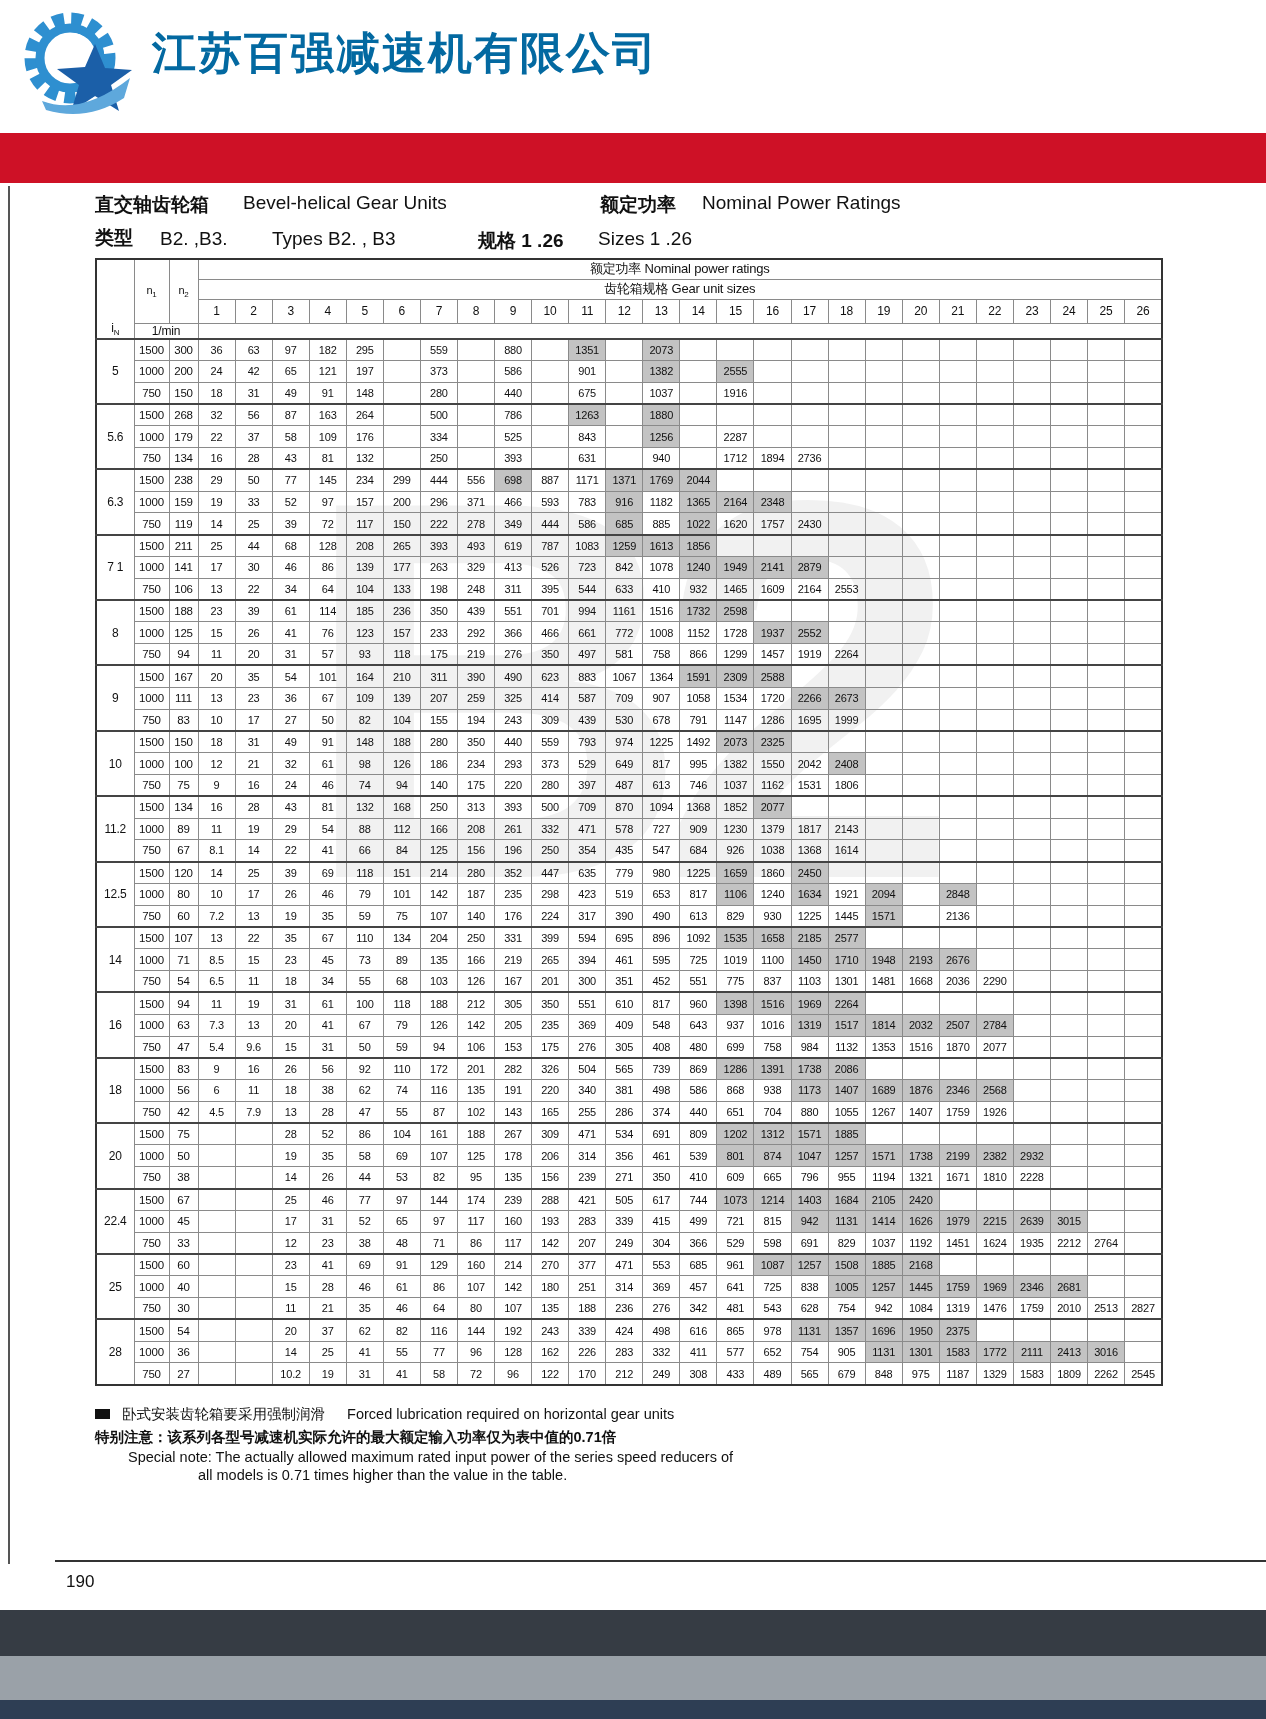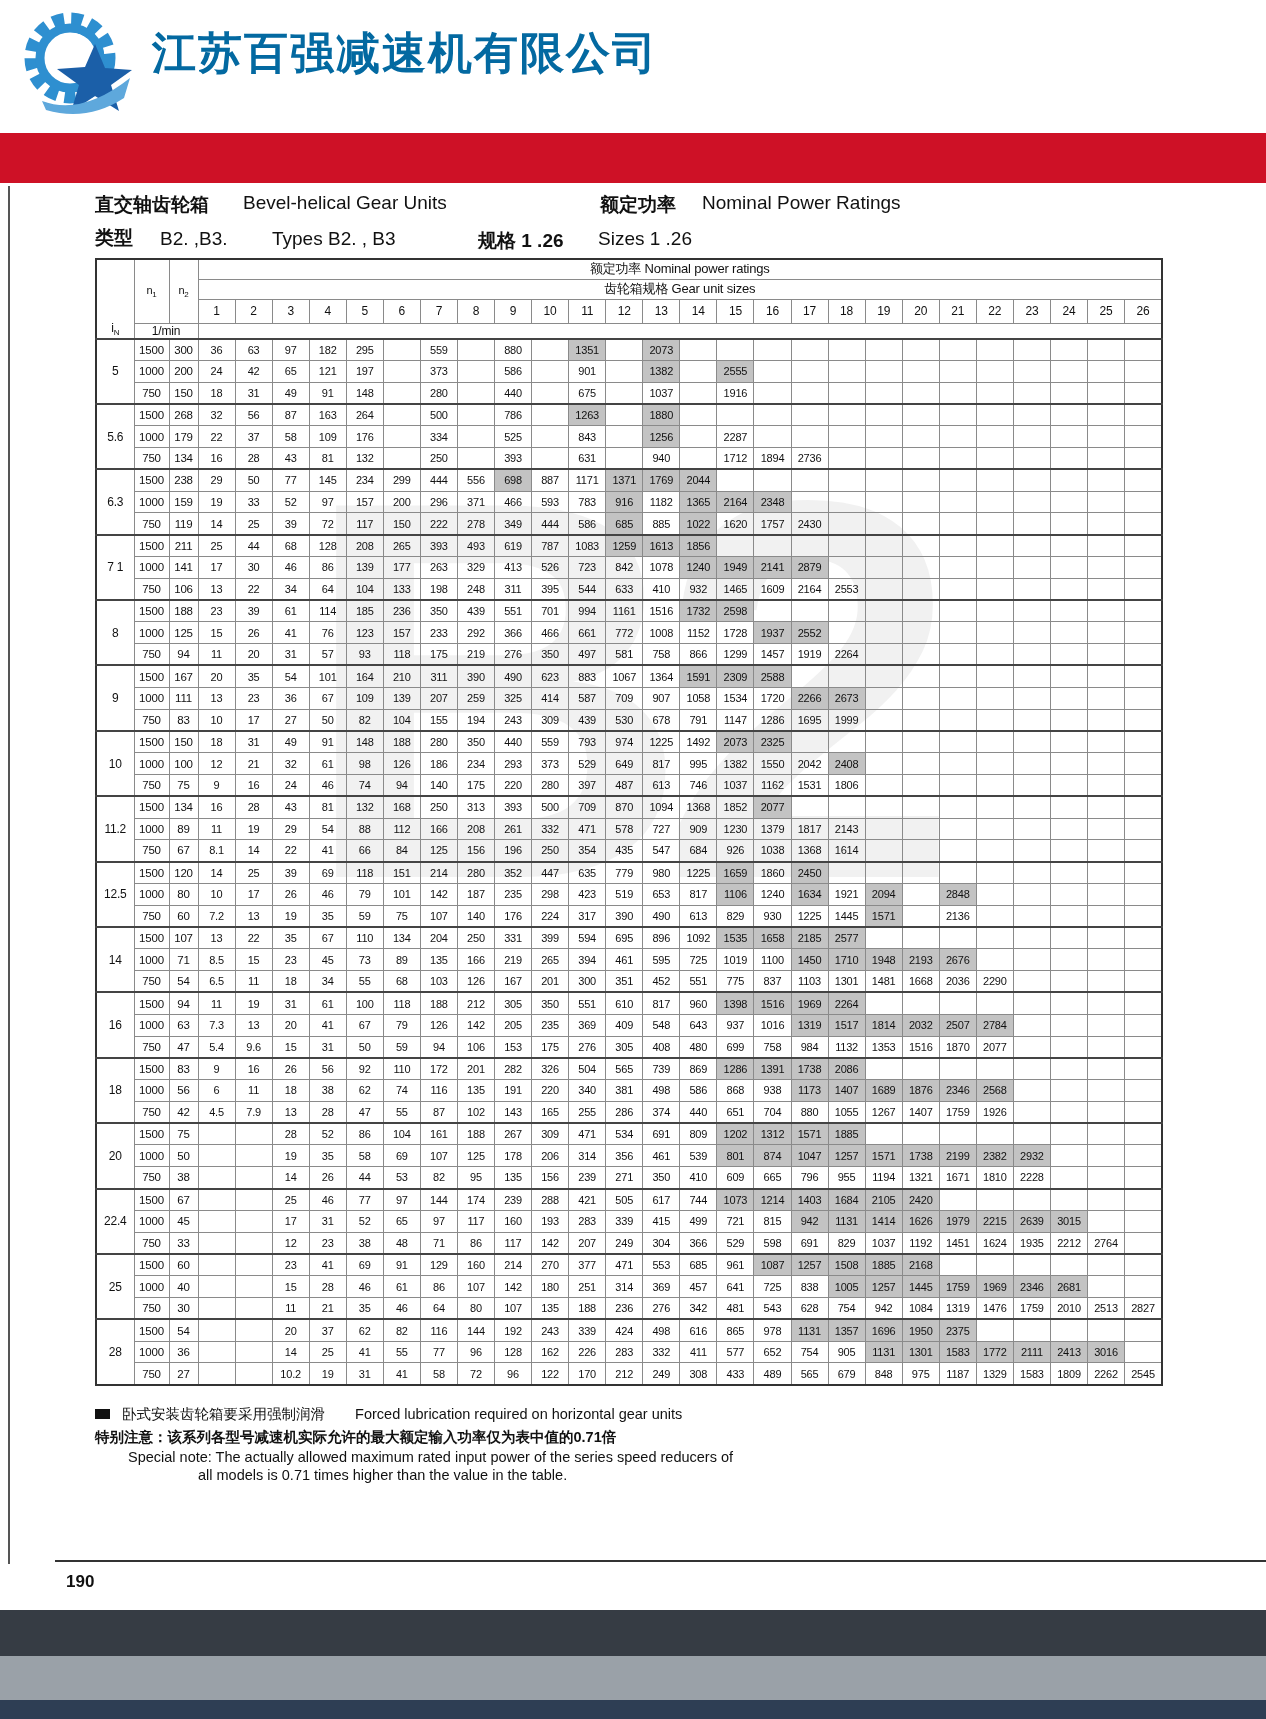--- a/index.html
+++ b/index.html
@@ -32,21 +32,21 @@
   tr.group-start td,tr.group-start th{border-top:2px solid #444}
   th.in-cell{font-size:12px;border-right:1px solid #555}
   td.n-cell{font-size:11.5px}
   td.shaded{background:#c3c3c3}
   sub{font-size:8px}
   
   .note{font-size:14.5px}
   .sq{display:inline-block;width:15px;height:10px;background:#111;margin-right:8px}
   
   .foot-rule{left:55px;top:1560px;width:1211px;height:2px;background:#333}
-  .page-num{left:66px;top:1572px;font-size:17px;font-weight:bold}
+  .page-num{left:66px;top:1572px;font-size:17px;font-weight:normal}
   .bar-dark{left:0;top:1610px;width:1266px;height:46px;background:#363c44}
   .bar-gray{left:0;top:1656px;width:1266px;height:44px;background:#9aa1a8}
   .bar-navy{left:0;top:1700px;width:1266px;height:19px;background:#2e3e54}
 </style>
 </head>
 <body>
 
 <svg class="abs logo" viewBox="0 0 132 118">
   <circle cx="58" cy="52" r="38" fill="none" stroke="#2e8fd0" stroke-width="15" stroke-dasharray="11 7"></circle>
   <circle cx="58" cy="52" r="30" fill="none" stroke="#2e8fd0" stroke-width="9"></circle>
@@ -1576,21 +1576,21 @@
         <td>1809</td>
         <td>2262</td>
         <td>2545</td>
       </tr>
     </tbody>
 </table>
 
 <div class="abs note" style="left:95px;top:1405px">
   <span class="sq"></span>
   <span>卧式安装齿轮箱要采用强制润滑</span>
-  <span style="margin-left:26px">Forced lubrication required on horizontal gear units</span>
+  <span style="margin-left:18px">Forced lubrication required on horizontal gear units</span>
 </div>
 <div class="abs note bold" style="left:95px;top:1428px">特别注意：该系列各型号减速机实际允许的最大额定输入功率仅为表中值的0.71倍</div>
 <div class="abs note" style="left:128px;top:1449px">Special note: The actually allowed maximum rated input power of the series speed reducers of</div>
 <div class="abs note" style="left:198px;top:1467px">all models is 0.71 times higher than the value in the table.</div>
 
 <div class="abs foot-rule"></div>
 <div class="abs page-num">190</div>
 <div class="abs bar-dark"></div>
 <div class="abs bar-gray"></div>
 <div class="abs bar-navy"></div>

